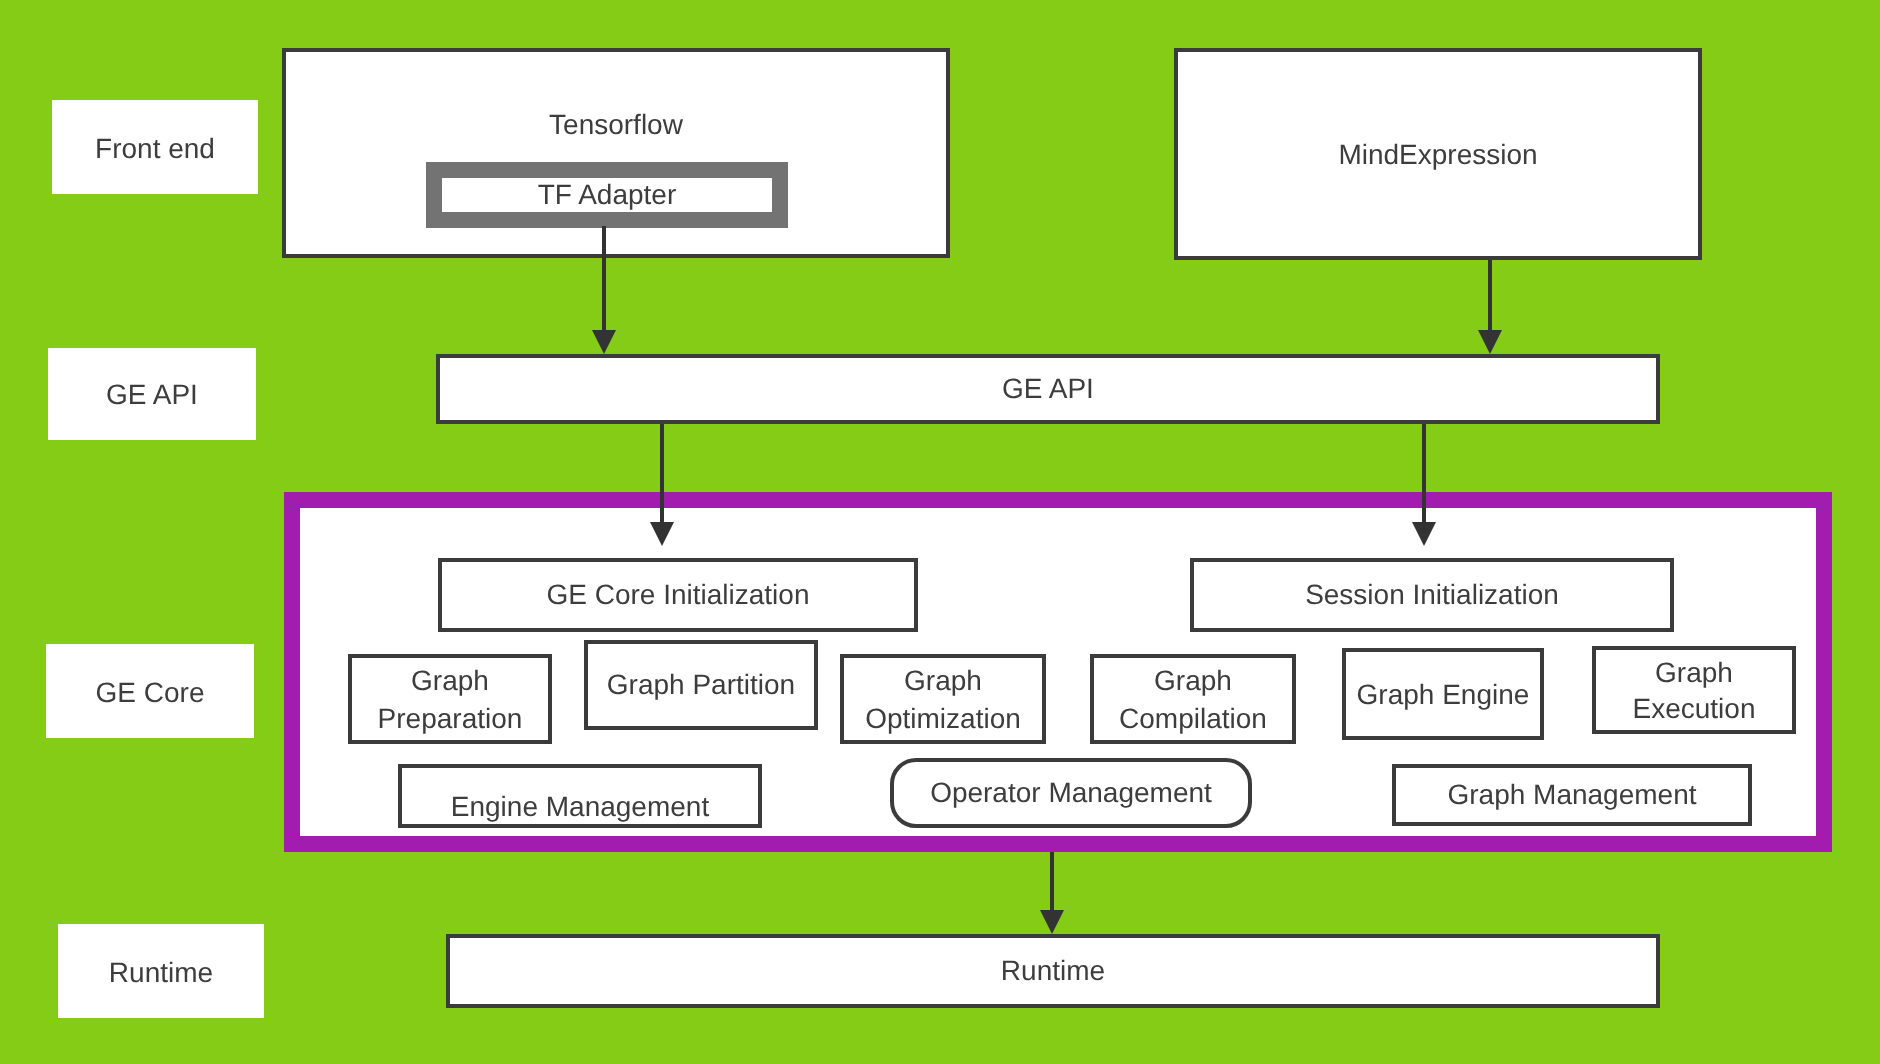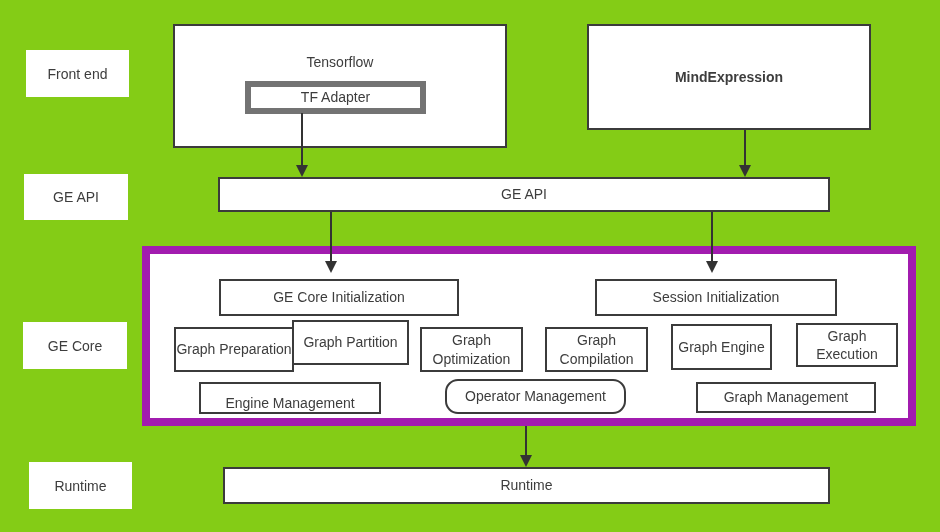--- a/index.html
+++ b/index.html
@@ -38,54 +38,54 @@
     border: 2px solid #3b3b3b;
     box-sizing: border-box;
     display: flex;
     align-items: center;
     justify-content: center;
     text-align: center;
     line-height: 1.3;
   }
 
   
-  .tensorflow-box { left: 141px; top: 24px; width: 334px; height: 124px; display: block; margin-left: 32px; }
+  .tensorflow-box { left: 141px; top: 24px; width: 334px; height: 105px; display: block; }
   .tensorflow-title {
     position: absolute;
     left: 0; right: 0; top: 27px;
     text-align: center;
   }
   .tf-adapter-box {
     position: absolute;
     left: 70px; top: 55px; width: 181px; height: 33px;
     background: #ffffff;
-    border: 6px solid #737373;
+    border: 8px solid #737373;
     box-sizing: border-box;
     display: flex;
     align-items: center;
     justify-content: center;
   }
-  .mindexpression-box { left: 587px; top: 24px; width: 284px; height: 106px; font-weight: bold; }
+  .mindexpression-box { left: 587px; top: 24px; width: 264px; height: 106px; }
 
   
   .ge-api-bar { left: 218px; top: 177px; width: 612px; height: 35px; }
 
   
   .ge-core-container {
     position: absolute;
     left: 142px; top: 246px; width: 774px; height: 180px;
     background: #ffffff;
     border: 8px solid #a21caf;
     box-sizing: border-box;
   }
   
   .init-gecore  { left: 69px;  top: 25px;  width: 240px; height: 37px; }
   .init-session { left: 445px; top: 25px;  width: 242px; height: 37px; }
 
-  .mod-1 { left: 24px;  top: 73px; width: 120px; height: 45px; }
+  .mod-1 { left: 24px;  top: 73px; width: 102px; height: 45px; }
   .mod-2 { left: 142px; top: 66px; width: 117px; height: 45px; }
   .mod-3 { left: 270px; top: 73px; width: 103px; height: 45px; }
   .mod-4 { left: 395px; top: 73px; width: 103px; height: 45px; }
   .mod-5 { left: 521px; top: 70px; width: 101px; height: 46px; }
   .mod-6 { left: 646px; top: 69px; width: 102px; height: 44px; }
 
   .mgmt-1 { left: 49px;  top: 128px; width: 182px; height: 32px; align-items: flex-end; }
   .mgmt-2 { left: 295px; top: 125px; width: 181px; height: 35px; border-radius: 13px; }
   .mgmt-3 { left: 546px; top: 128px; width: 180px; height: 31px; }
 

